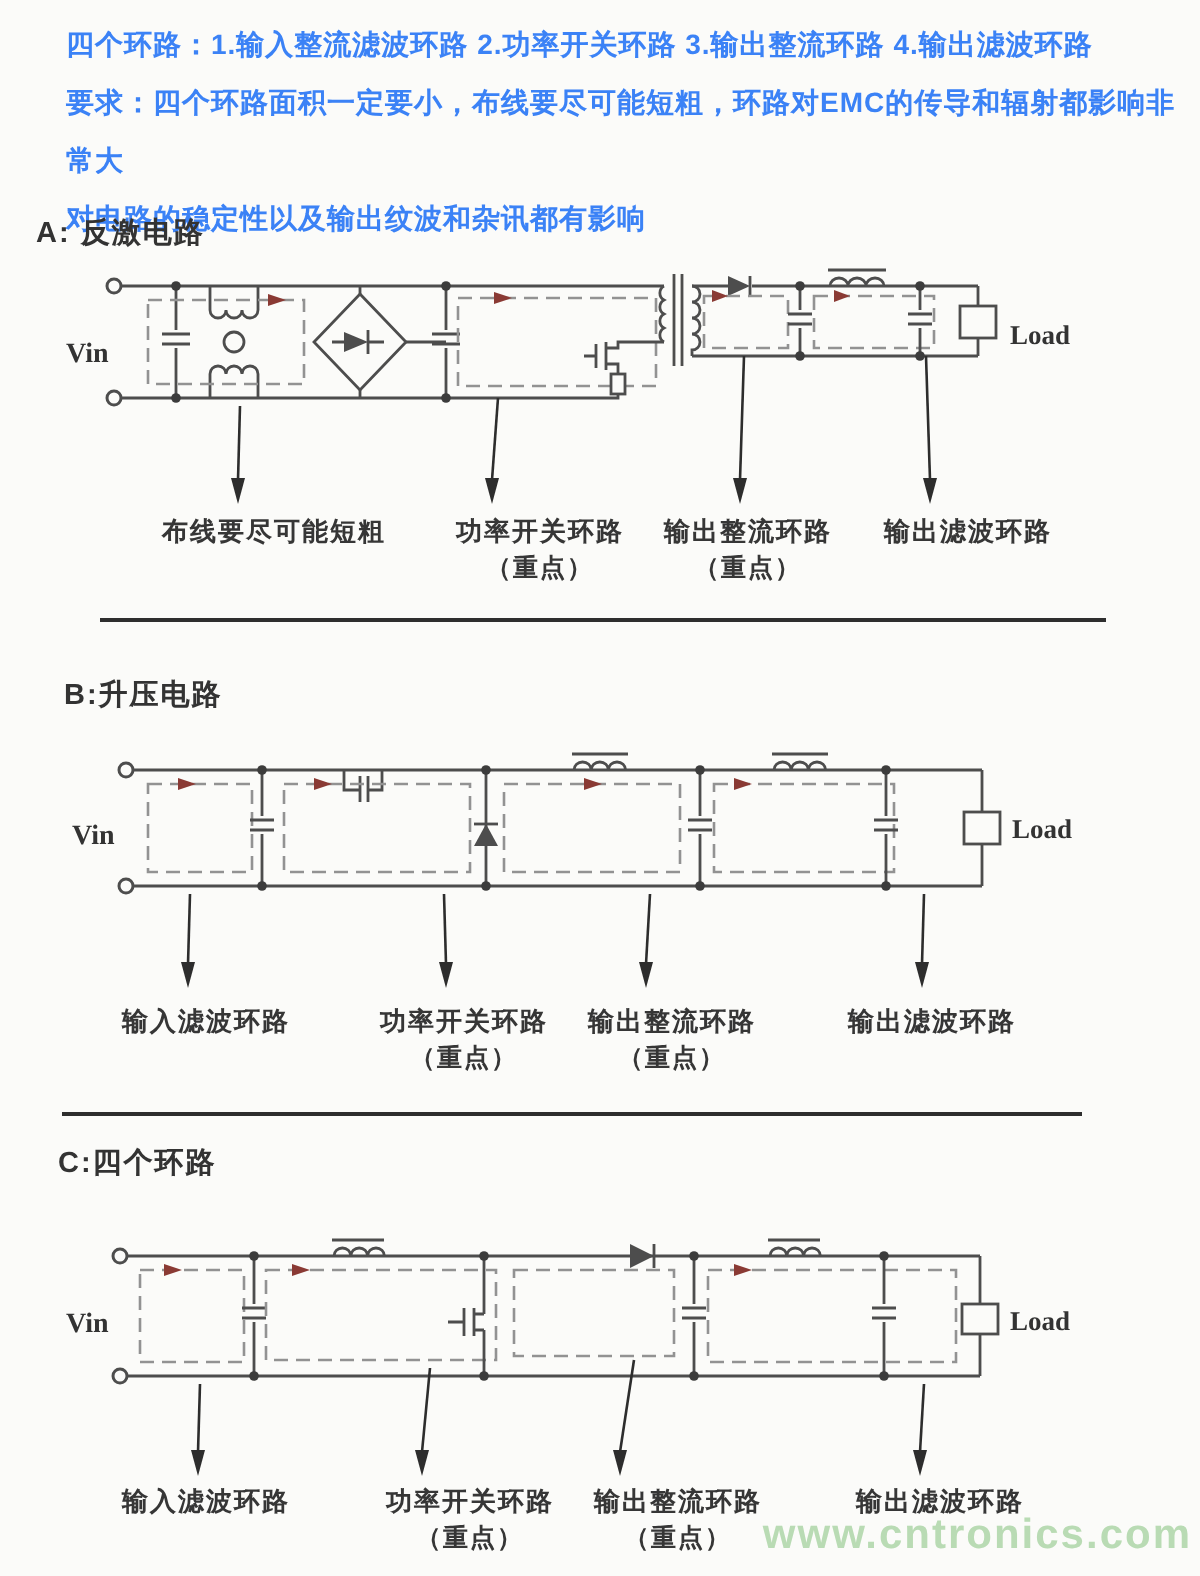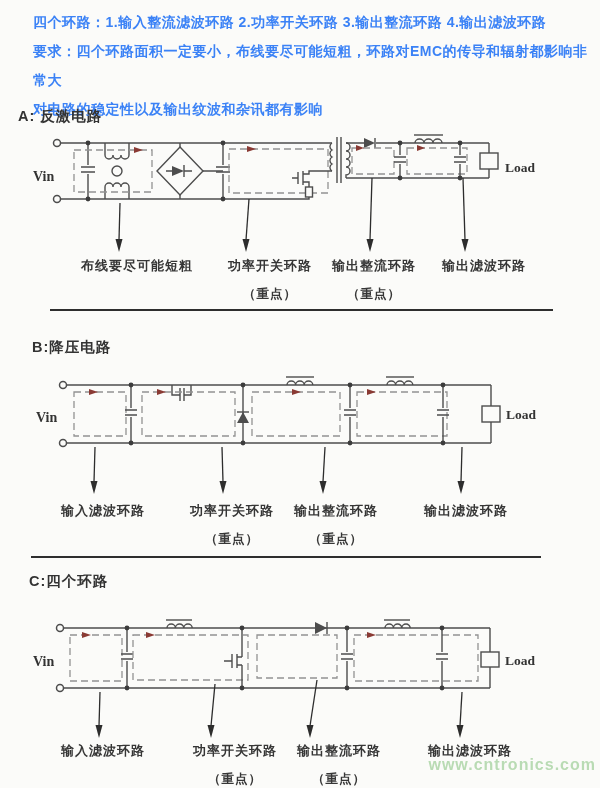--- a/index.html
+++ b/index.html
@@ -19,24 +19,24 @@
     position:absolute;font-size:14.5px;font-weight:bold;letter-spacing:1px;color:#333;
   }
   .circuit{position:absolute;left:0;}
   .divider{position:absolute;height:0;border-top:2px solid #2e2e2e;}
   .labels{position:absolute;left:0;top:0;width:600px;height:0;}
   .loop-label{
     position:absolute;transform:translateX(-50%);text-align:center;
     font-size:13px;font-weight:bold;letter-spacing:1px;line-height:16px;
     color:#363636;white-space:nowrap;
   }
-  .loop-label .note{display:block;font-size:12.5px;margin-top:12px;}
+  .loop-label .note{display:block;font-size:12.5px;margin-top:2px;}
   .watermark{
     position:absolute;right:4px;top:756px;
-    font-size:16px;letter-spacing:1px;font-weight:bold;opacity:0.85;
+    font-size:21px;letter-spacing:1px;font-weight:bold;opacity:0.85;
   }
   svg text{font-family:"Liberation Serif", serif;font-weight:bold;fill:#333;}
   
   .w{stroke:#4d4d4d;stroke-width:1.4;fill:none;}
   .loopbox{stroke:#929292;stroke-width:1.3;fill:none;stroke-dasharray:7 4;}
   .dot{fill:#3c3c3c;stroke:none;}
   .term{stroke:#4d4d4d;stroke-width:1.5;fill:#fbfbf9;}
   .cur{fill:#8a3a34;stroke:none;}
   .darrow{stroke:#2d2d2d;stroke-width:1.3;fill:none;}
   .dhead{fill:#2d2d2d;stroke:none;}
@@ -165,21 +165,21 @@
 
   <div class="labels" style="top:258px;">
     <div class="loop-label" style="left:137px;"><span>布线要尽可能短粗</span><span class="note"></span></div>
     <div class="loop-label" style="left:270px;"><span>功率开关环路</span><span class="note">（重点）</span></div>
     <div class="loop-label" style="left:374px;"><span>输出整流环路</span><span class="note">（重点）</span></div>
     <div class="loop-label" style="left:484px;"><span>输出滤波环路</span><span class="note"></span></div>
   </div>
 
   <div class="divider" style="left:50px;top:309px;width:503px;"></div>
 
-  <div class="sec-title" style="left:32px;top:338px;">B:降压电路</div>
+  <div class="sec-title" style="left:32px;top:338px;">B:升压电路</div>
 
   <svg class="circuit" style="top:368px;" width="600" height="135" viewBox="0 0 600 135">
     <g>
       <circle class="term" cx="63" cy="17" r="3.5"></circle>
       <circle class="term" cx="63" cy="75" r="3.5"></circle>
     </g>
     <text x="36" y="54" font-size="14">Vin</text>
     <g>
       <path class="w" d="M67,17 H491"></path>
       <path class="w" d="M67,75 H491"></path>

